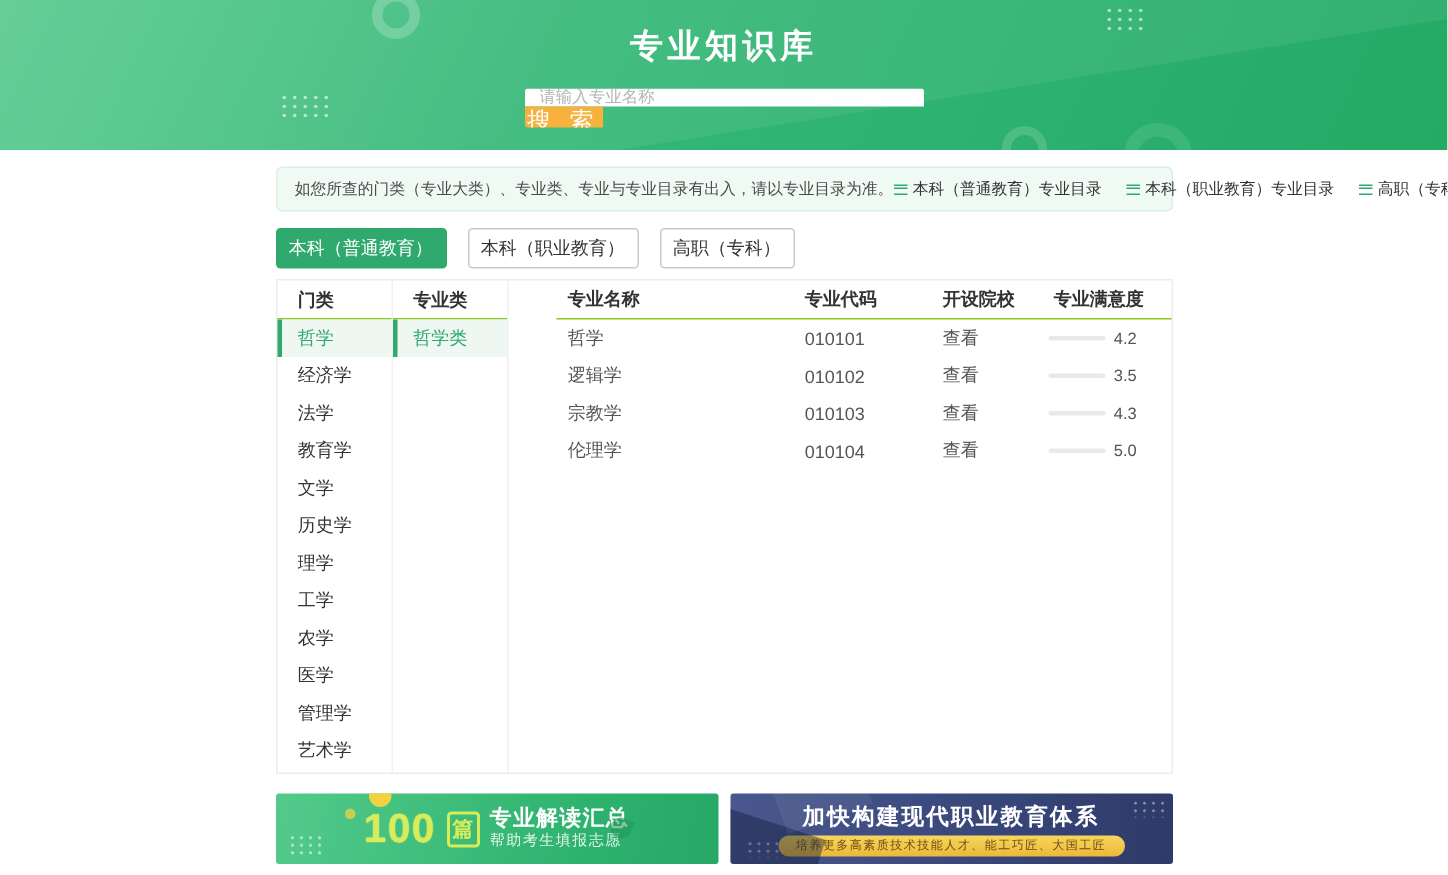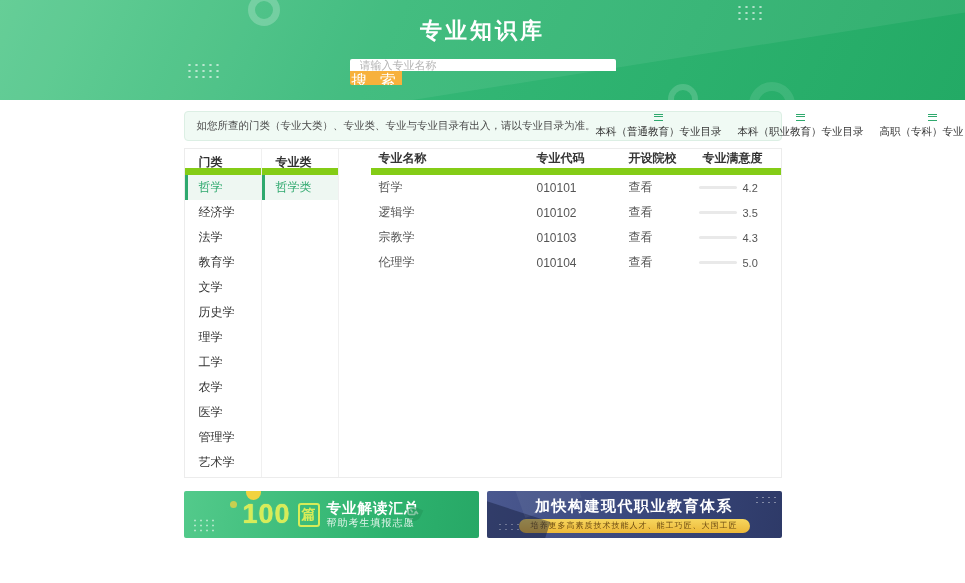--- a/index.html
+++ b/index.html
@@ -30,38 +30,38 @@
   .search-btn { width:52px; border:none; background:#f7b13c; color:#fff; font-size:16px;
     letter-spacing:4px; cursor:pointer; }
 
   .container { width:598px; margin:0 auto; }
 
   
   .notice { margin-top:11px; height:30px; display:flex; align-items:center;
     padding:0 12px; background:#f0faf4; border:1px solid #dcefe4; border-radius:4px;
     font-size:10.5px; color:#4a4a4a; white-space:nowrap; }
   .notice-links { display:flex; gap:16px; }
-  .notice-link { display:flex; align-items:center; gap:4px; color:#333; cursor:pointer;flex-direction:column; }
+  .notice-link { display:flex; align-items:center; gap:4px; color:#333; cursor:pointer; }
   .tri-lines { display:inline-block; width:9px; height:7px;
     border-top:1.5px solid #2fa96e; border-bottom:1.5px solid #2fa96e; position:relative; }
   .tri-lines::after { content:''; position:absolute; left:0; right:0; top:1.5px;
     border-top:1.5px solid #2fa96e; }
 
   
   .tabs { margin-top:11px; display:flex; gap:14px; }
   .tab { height:27px; line-height:25px; padding:0 8px; font-size:12px; border-radius:3px;
     border:1px solid #c9c9c9; background:#fff; color:#333; cursor:pointer; }
   .tab.active { background:#2fa96e; border-color:#2fa96e; color:#fff; }
 
   
   .panel { margin-top:7px; height:330px; border:1px solid #ececec; display:flex; background:#fff; }
   .side-col { width:98px; border-right:1px solid #f0f0f0; }
   .col-head { height:26px; line-height:26px; padding-left:14px; font-size:12px;
     font-weight:bold; color:#333; }
-  .panel-head-row { border-bottom:7px solid #84cc16; }
+  .panel-head-row { border-bottom:1px solid #84cc16; }
   .side-item { height:25px; line-height:25px; padding-left:14px; font-size:12px;
     color:#333; cursor:pointer; }
   .side-item.active { background:#eef7f2; color:#2fa96e;
     border-left:3px solid #2fa96e; padding-left:11px; }
 
   .majors { flex:1;margin-left:32px; }
   .m-grid { display:grid; grid-template-columns:166px 82px 80px 1fr; align-items:center; }
   .m-head { height:26px; font-size:12px; font-weight:bold; color:#333; }
   .m-row { height:25px; font-size:12px; color:#555; }
   .cell-name { padding-left:8px; }
@@ -141,20 +141,25 @@
         <span class="tri-lines"></span>
         <span>本科（职业教育）专业目录</span>
       </span>
       <span class="notice-link">
         <span class="tri-lines"></span>
         <span>高职（专科）专业目录</span>
       </span>
     </span>
   </div>
 
+  <div class="tabs">
+    <button class="tab active">本科（普通教育）</button>
+    <button class="tab">本科（职业教育）</button>
+    <button class="tab">高职（专科）</button>
+  </div>
 
   <div class="panel">
 
     <div class="side-col">
       <div class="col-head panel-head-row">门类</div>
       <div class="side-item active">哲学</div>
       <div class="side-item">经济学</div>
       <div class="side-item">法学</div>
       <div class="side-item">教育学</div>
       <div class="side-item">文学</div>

